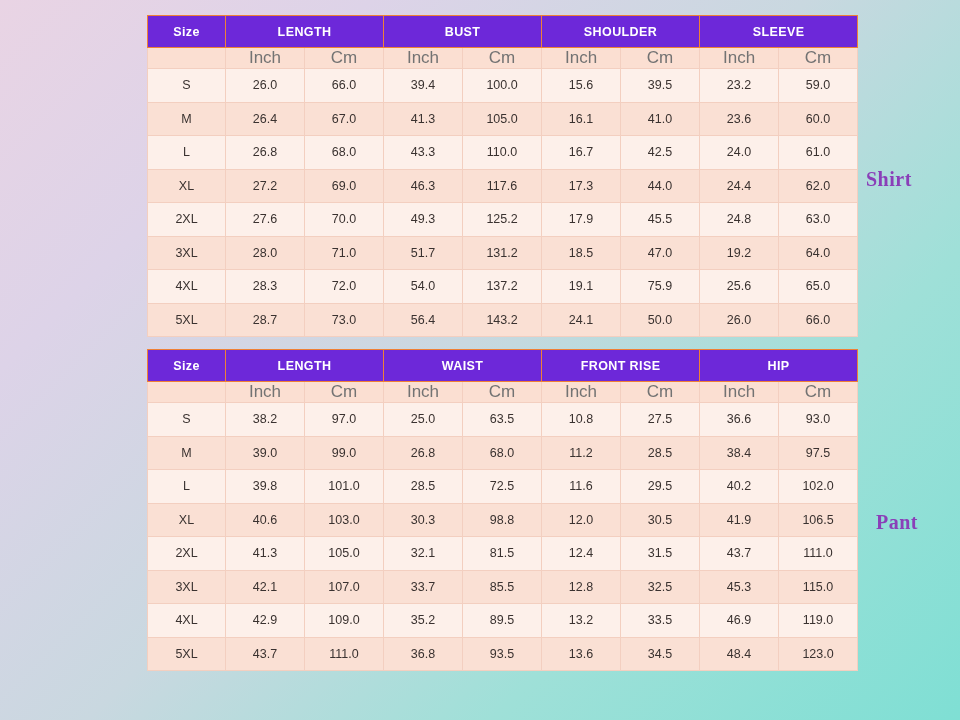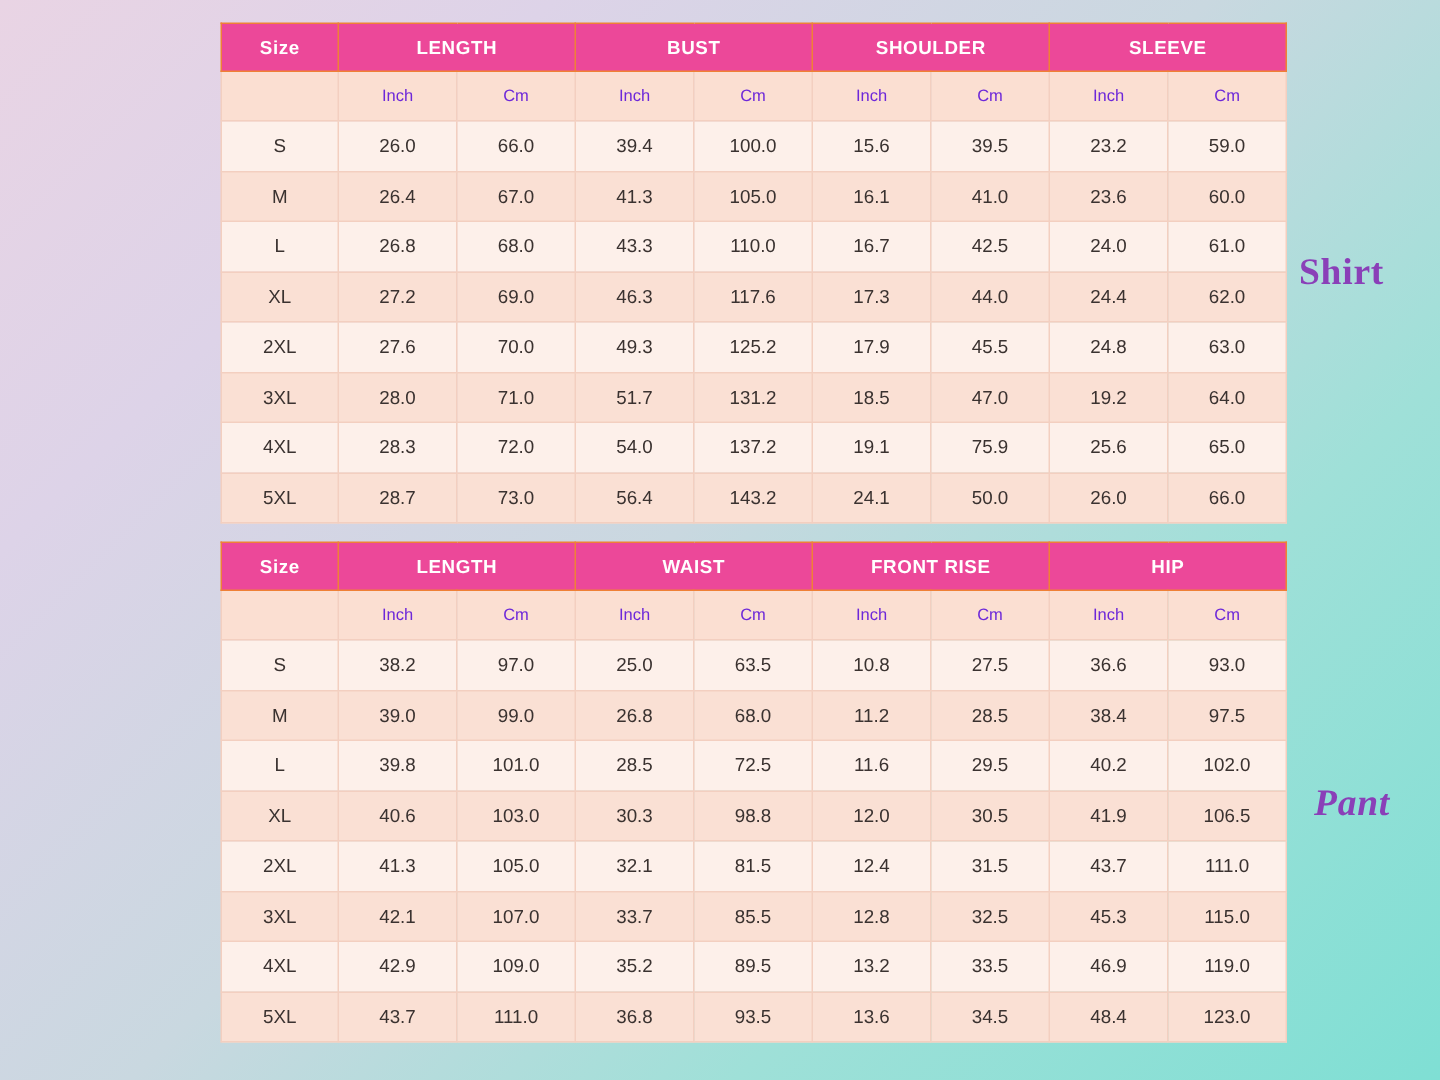--- a/index.html
+++ b/index.html
@@ -27,26 +27,26 @@
     font-family: "Liberation Serif", serif;
     font-weight: bold;
     font-size: 25px;
     line-height: 30px;
     color: #8a3fb8;
   }
   .side-label {
     position: absolute;
     font-family: "Liberation Serif", serif;
     font-weight: bold;
-    font-size: 25px;
+    font-size: 20px;
     color: #8a3fb8;
     letter-spacing: 0.5px;
   }
   .side-label.shirt { left: 866px; top: 168px; }
-  .side-label.pant  { left: 876px; top: 522px; font-style: italic; }
+  .side-label.pant  { left: 876px; top: 511px; }
 
   .tables {
     position: absolute;
     left: 147px;
     top: 15px;
     width: 711px;
   }
   table {
     width: 711px;
     border-collapse: collapse;
@@ -59,33 +59,33 @@
 
   th, td {
     border: 1px solid #f3cfc0;
     text-align: center;
     font-size: 12.5px;
     color: #3a3230;
     height: 33.5px;
     padding: 0;
   }
   thead th.head {
-    background: #ec4899;
+    background: #6d28d9;
     color: #ffffff;
     font-weight: bold;
     font-size: 12.5px;
     letter-spacing: 0.4px;
     border: 1px solid #ef8036;
     height: 32px;
   }
   tr.unit-row td {
     background: #fbdfd2;
-    font-size: 11px;
-    color: #6d28d9;
-    height: 33px;
+    font-size: 17px;
+    color: #737373;
+    height: 19px;
   }
   tbody tr.odd td  { background: #fdf0ea; }
   tbody tr.even td { background: #fae0d4; }
   td.size-cell { font-size: 12.5px; }
 </style>
 </head>
 <body>
 
 <div class="page">
 

